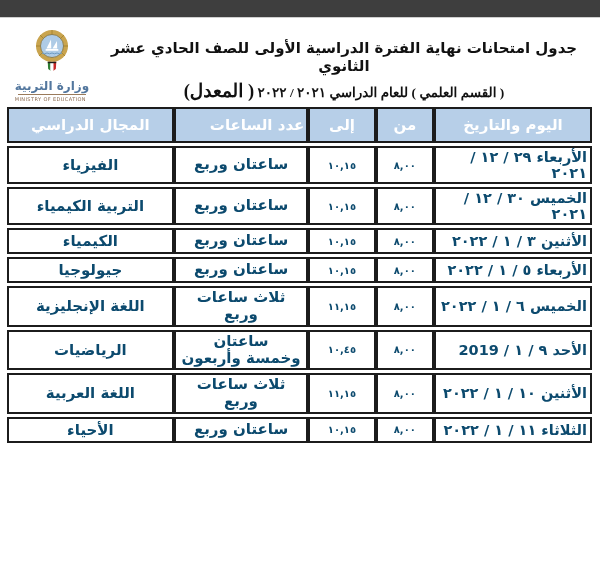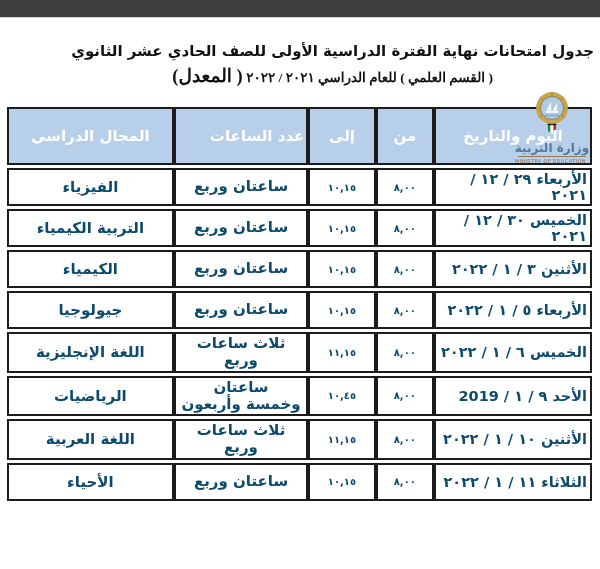--- a/index.html
+++ b/index.html
@@ -2,35 +2,35 @@
 <html lang="ar" dir="rtl"><head>
 <meta charset="utf-8">
 <style>
   html,body{margin:0;padding:0;}
   body{
     width:600px;height:569px;overflow:hidden;background:#ffffff;
     font-family:"DejaVu Sans","Liberation Sans",sans-serif;
     direction:rtl;
   }
   .top-bar{height:17px;background:#3e3e3e;border-bottom:1px solid #cfcfcf;}
-  .doc-header{display:flex;flex-direction:column;align-items:flex-start;padding:4px 6px 2px 10px;height:86px;box-sizing:border-box;}
+  .doc-header{display:flex;flex-direction:row;align-items:flex-end;padding:4px 6px 2px 10px;height:86px;box-sizing:border-box;}
   .logo-block{width:84px;flex:0 0 84px;text-align:center;padding-top:2px;}
   .ministry-ar{color:#53779e;font-weight:700;font-size:12px;line-height:1.1;margin-top:1px;}
   .ministry-en{color:#8a6a4f;font-size:5px;letter-spacing:.4px;border-top:1px solid #9a7a5a;margin:1px 8px 0 8px;padding-top:1px;white-space:nowrap;}
   .titles{flex:1;text-align:center;padding-top:20px;color:#111;}
   .title-line1{font-size:15px;font-weight:700;margin-bottom:5px;}
   .title-line2{font-size:13.5px;font-weight:700;font-family:Liberation Serif, serif;}
   .title-highlight{font-size:18.5px;font-weight:900;letter-spacing:.5px;}
   table.exam{
     width:585px;margin:0 8px 0 7px;table-layout:fixed;
     border-collapse:separate;border-spacing:0 3px;direction:rtl;
   }
   th,td{border:2px solid #1c1c1c;font-weight:700;color:#0c4a6e;vertical-align:middle;padding:1px 2px;box-sizing:border-box;}
-  thead th{background:#b7cfe8;color:#ffffff;font-size:15px;height:58px;}
-  tbody td{background:#ffffff;font-size:15px;height:38px;text-align:center;}
+  thead th{background:#b7cfe8;color:#ffffff;font-size:15px;height:36px;}
+  tbody td{background:#ffffff;font-size:15px;height:26px;text-align:center;}
   .c0{width:27%;} .c1{width:10%;} .c2{width:11.5%;text-align:center;} .c3{width:23%;text-align:right;} .c4{width:28.5%;}
   td.cell-day{text-align:right;padding-right:3px;font-size:14.5px;}
   td.cell-time{font-size:10px;}
   td.cell-hours{white-space:pre-line;line-height:1.15;}
   td.rest-cell{height:32px;text-align:center;}
   .rest-label{margin-right:30px;}
 </style>
 </head>
 <body>
 

